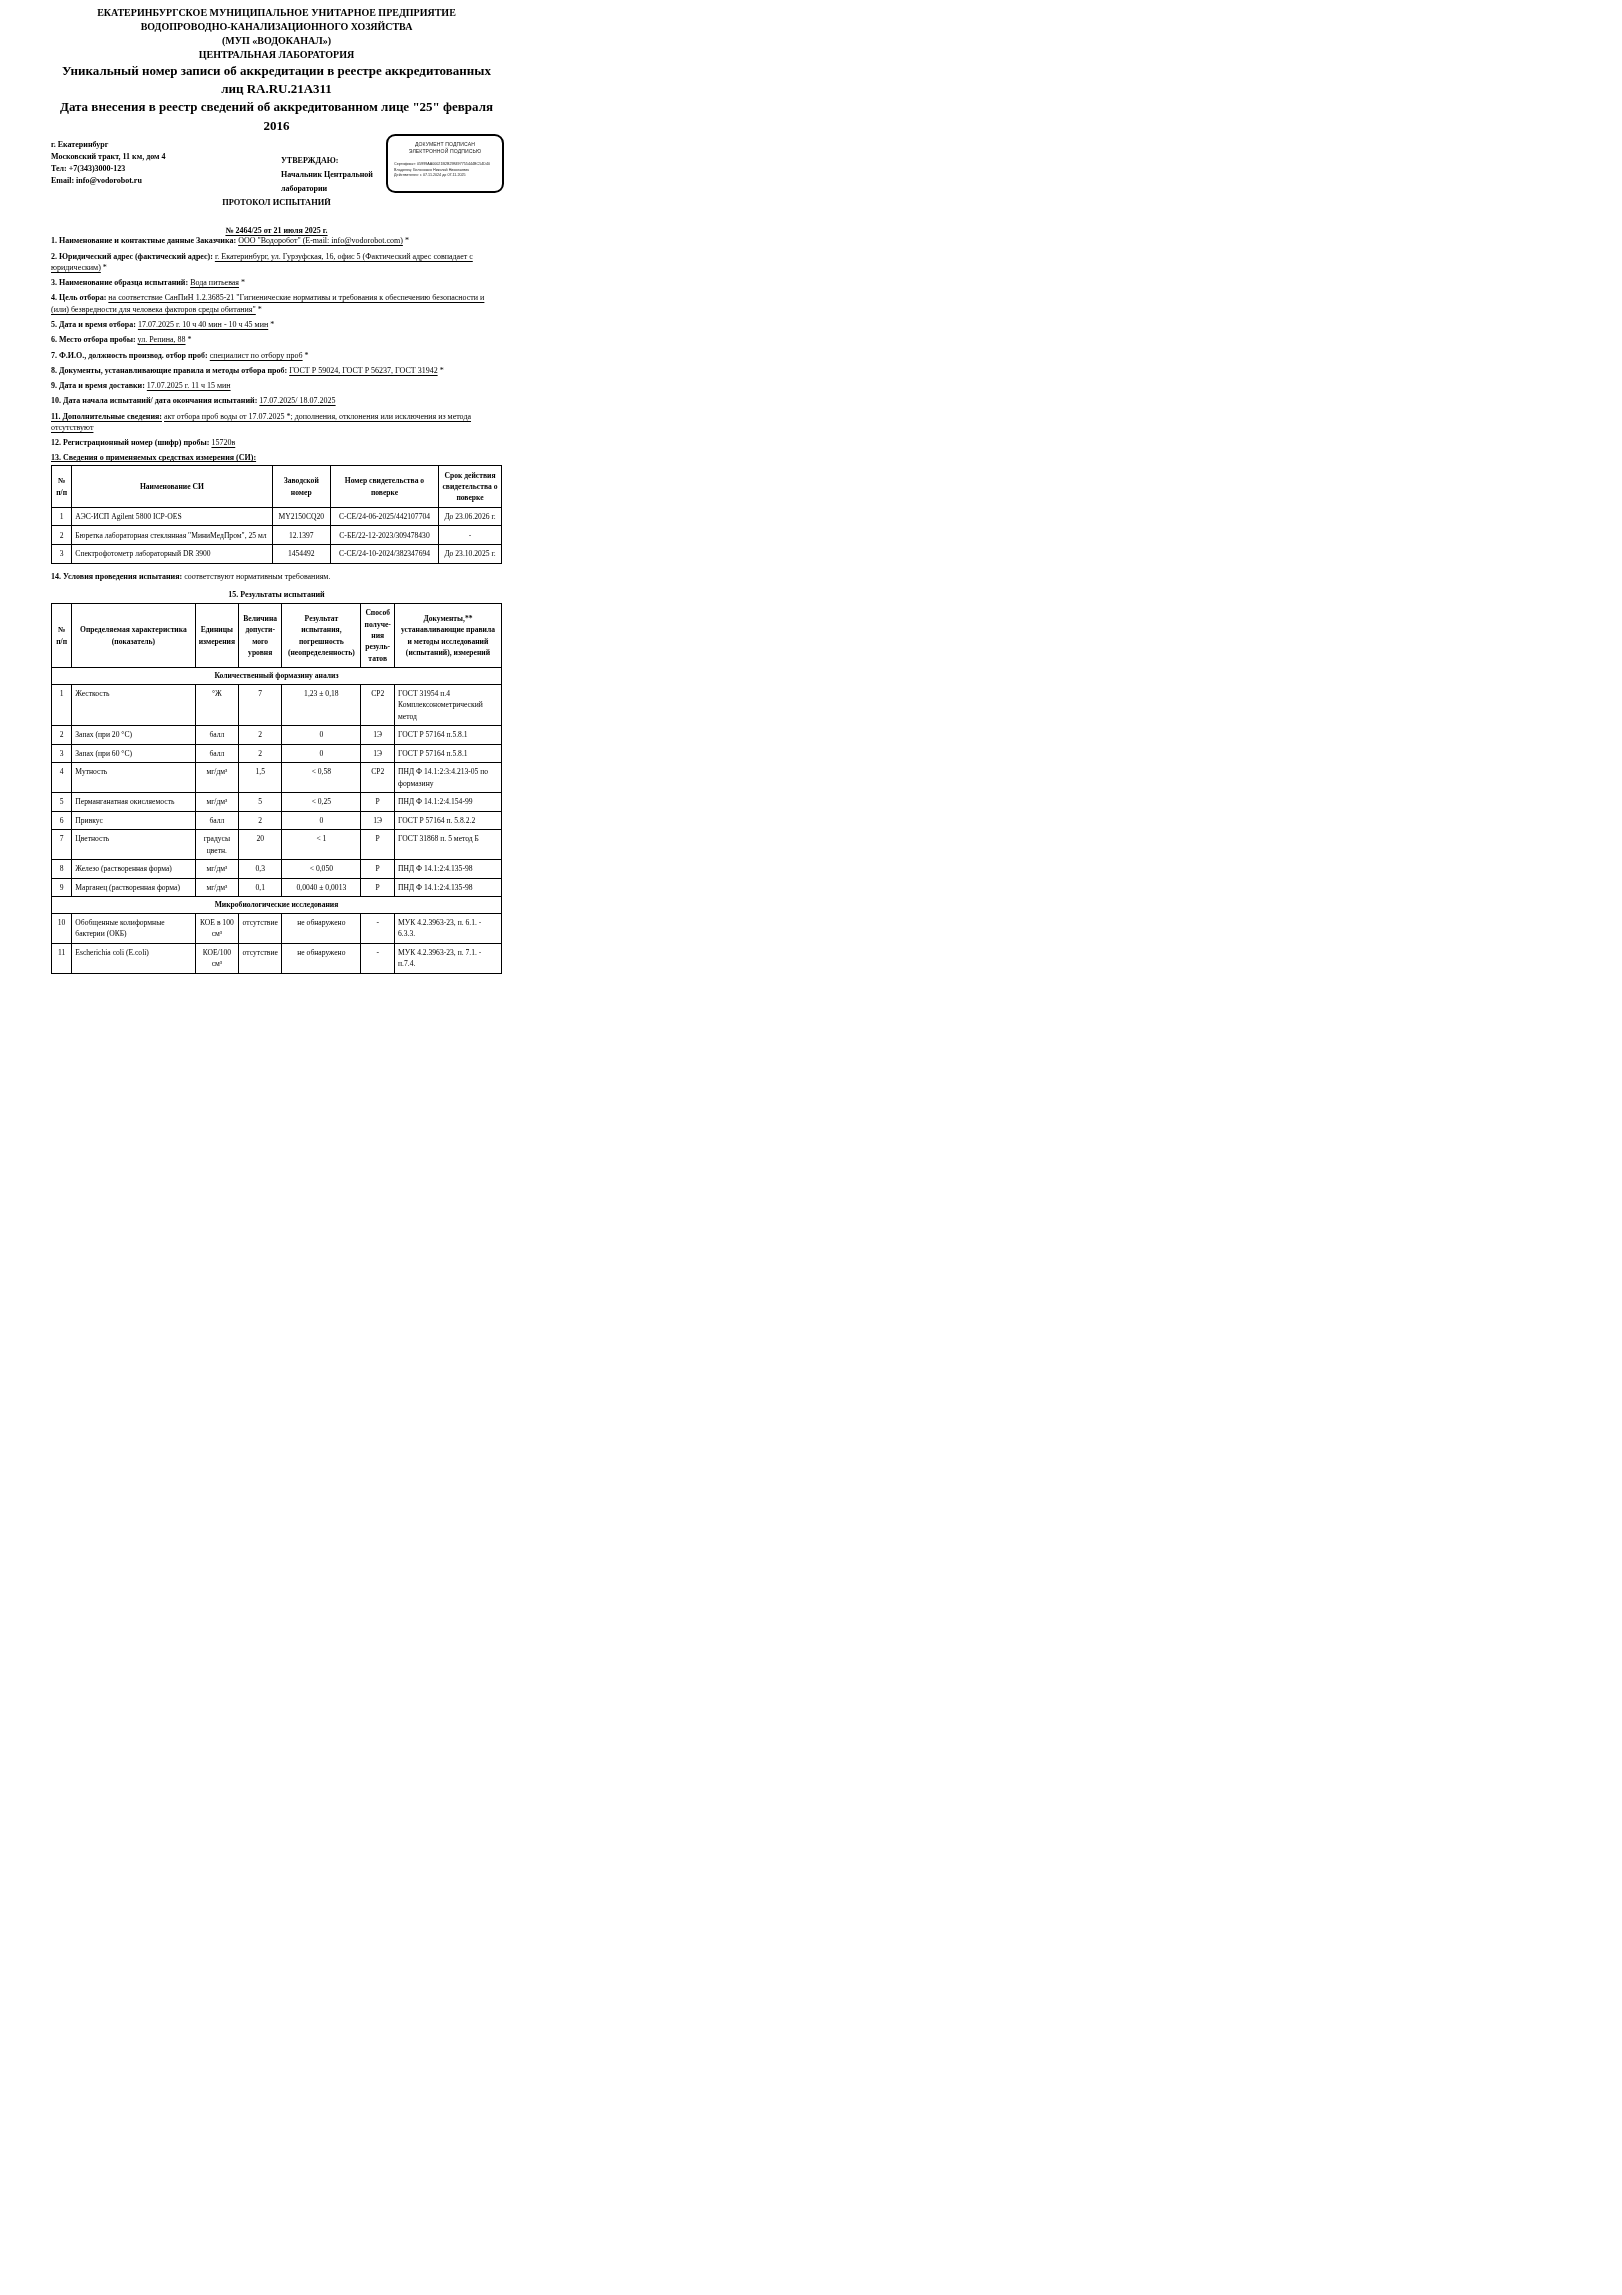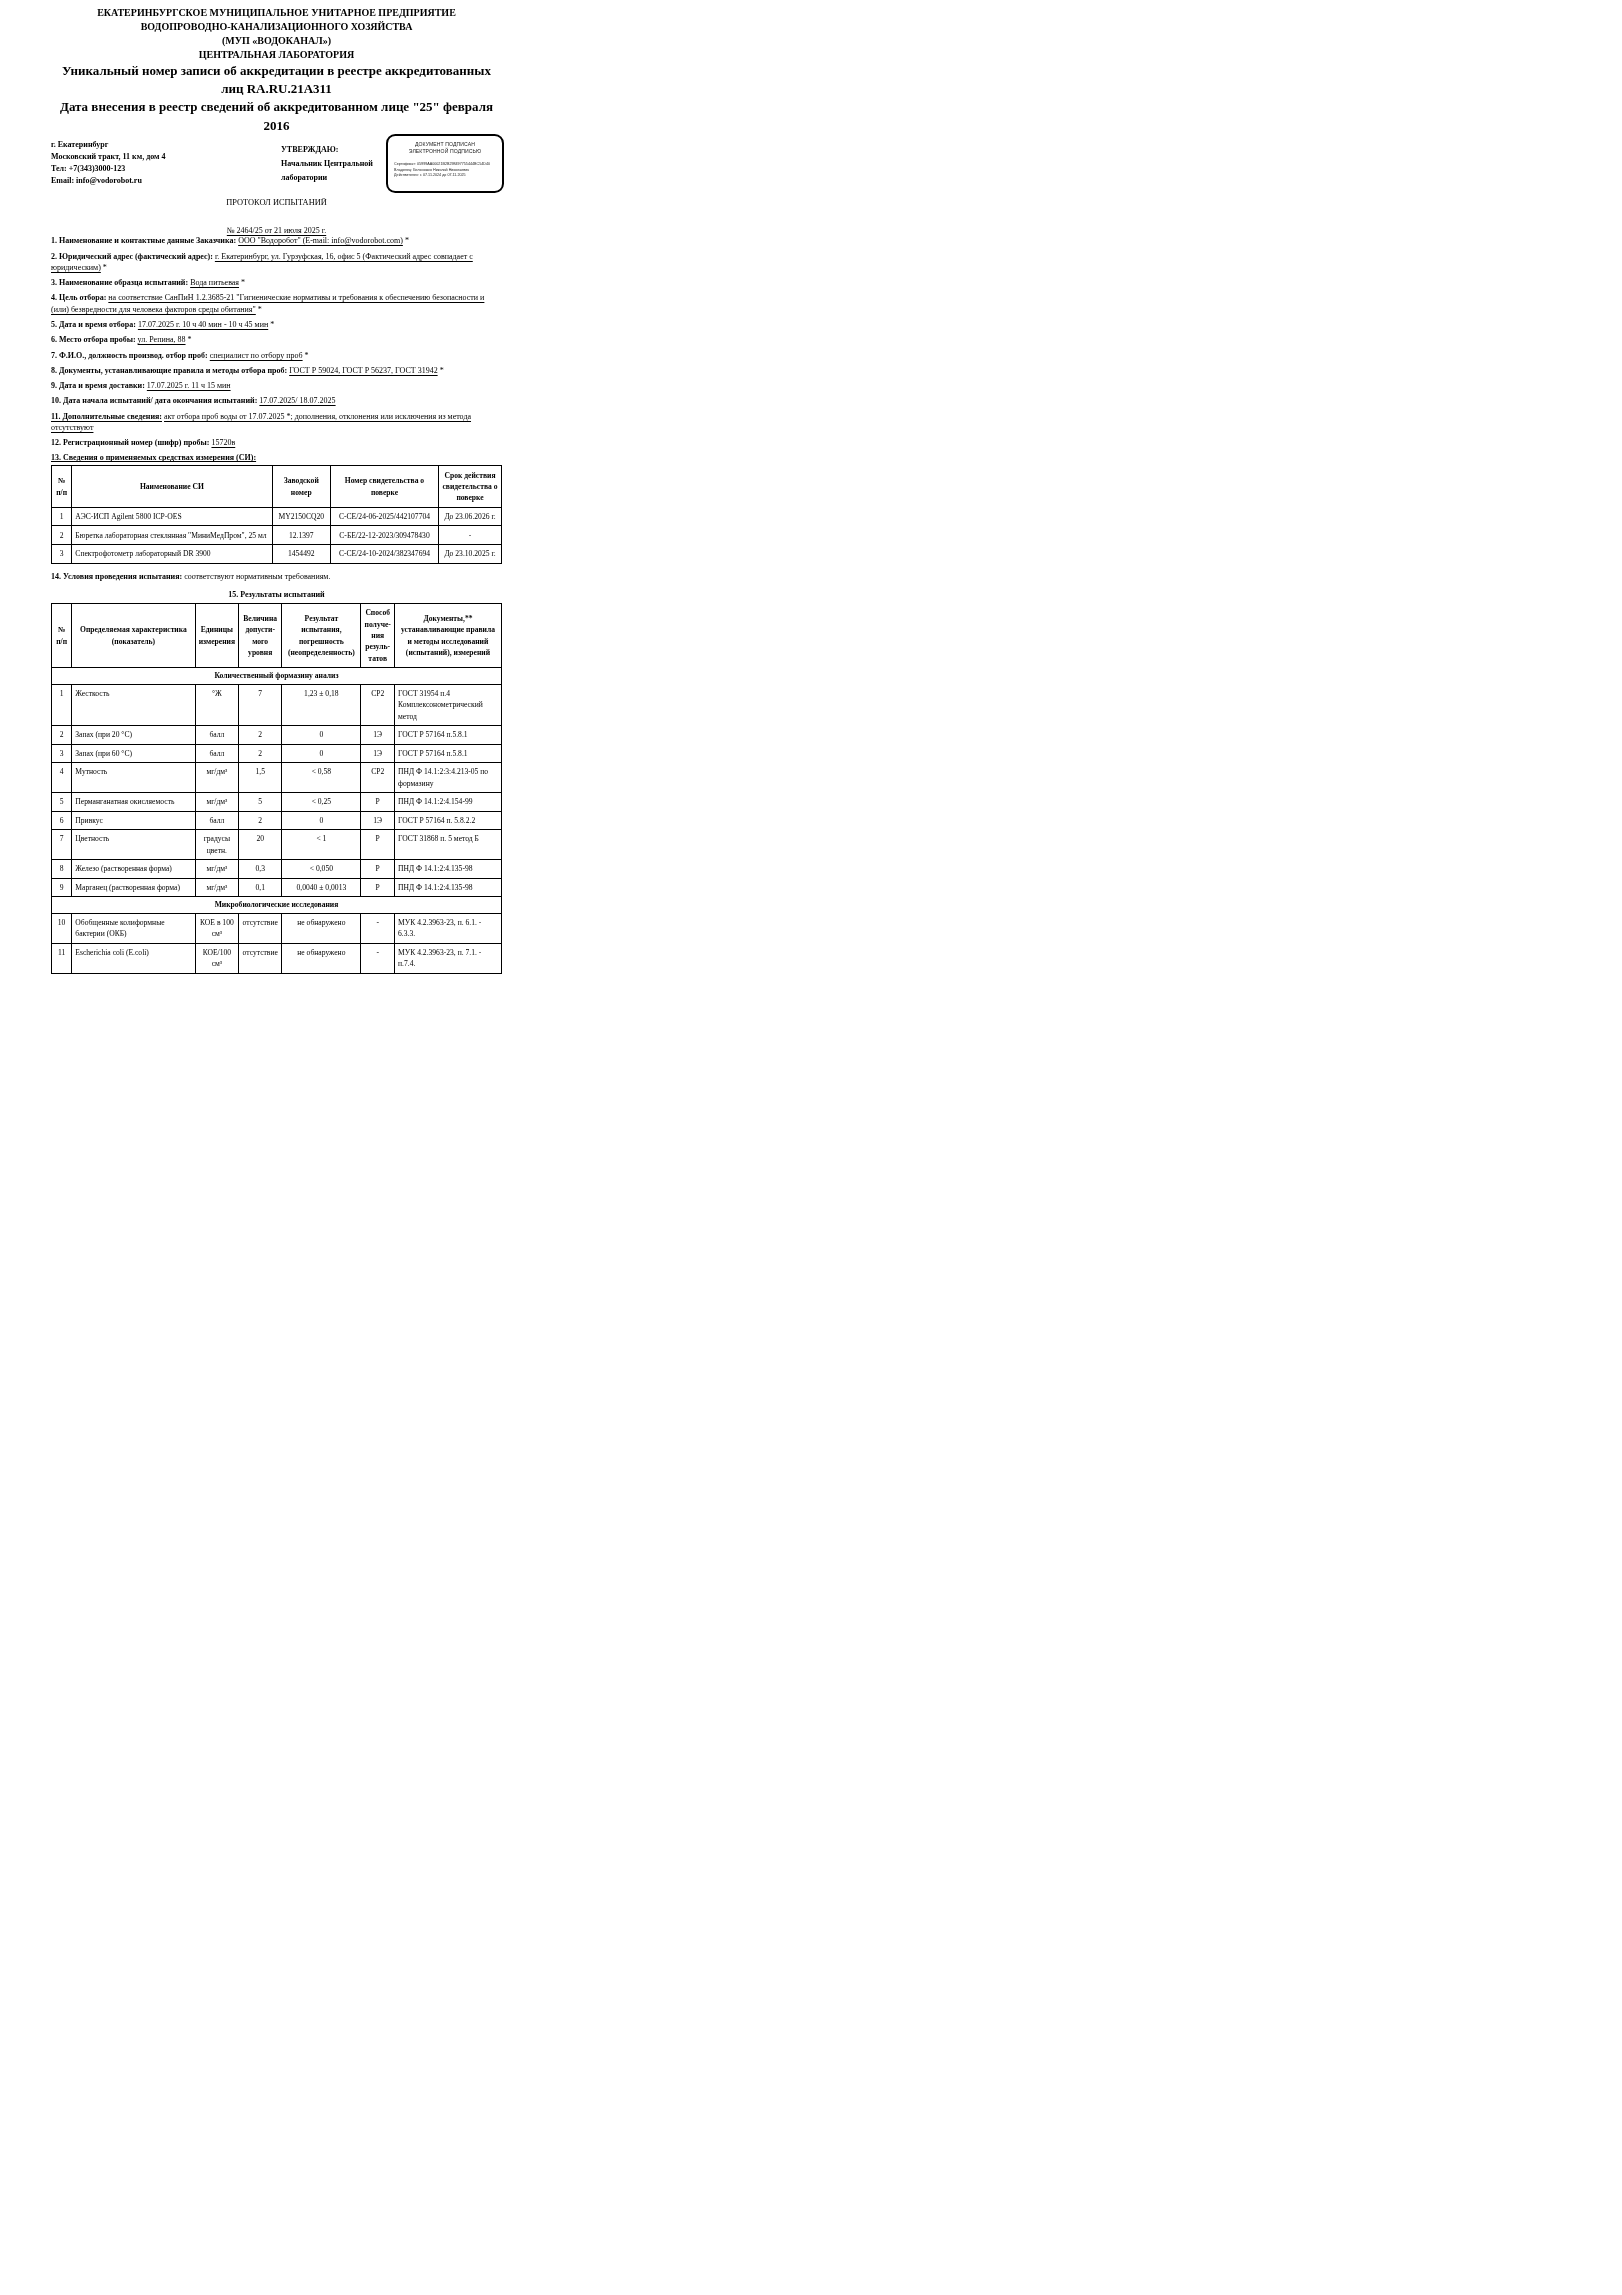--- a/index.html
+++ b/index.html
@@ -10,31 +10,31 @@
     font-family:"Liberation Serif", serif;
     font-size:8px;
   }
   
   .org-header { text-align:center; font-weight:bold; line-height:1.4; }
   .org-line { font-size:10px; }
   .acc-line { font-size:13px; }
   
   .approval-row { position:relative; margin-top:4.1px; min-height:57px; }
   .contact-block { font-weight:bold; line-height:1.5; width:214px; }
-  .approve-block { position:absolute; left:230px; top:4px; width:117px; font-weight:bold; line-height:1.75; }
+  .approve-block { position:absolute; left:230px; top:15px; width:117px; font-weight:bold; line-height:1.75; }
   .stamp {
     position:absolute; right:-2px; top:-5.1px; width:118px; height:59px;
     border:2px solid #000; border-radius:9.2px; box-sizing:border-box;
     font-family:"Liberation Sans", sans-serif; color:#1c1c1c;
     padding:5.1px 6.1px 3.1px 6.1px;
   }
   .stamp-title { text-align:center; font-size:5.1px; line-height:1.4; letter-spacing:0.1px; }
   .stamp-details { margin-top:6.6px; font-size:3.7px; line-height:1.55; }
   
-  .title-block { text-align:center; margin-top:2.5px; font-weight:normal; }
+  .title-block { text-align:center; margin-top:2.5px; font-weight:bold; }
   .doc-title { font-size:8.4px; }
   .doc-number { font-size:8px; margin-top:19px; }
   
   .items { margin-top:0; }
   p.item { margin:0 0 4.1px 0; line-height:1.40; }
   .lbl { font-weight:bold; }
   .u { text-decoration:underline; text-decoration-thickness:0.8px; text-underline-offset:1.8px; }
   
   table { border-collapse:collapse; width:100%; margin:3.1px 0 7.1px 0; font-size:7.6px; }
   table, th, td { border:0.5px solid #000; }

